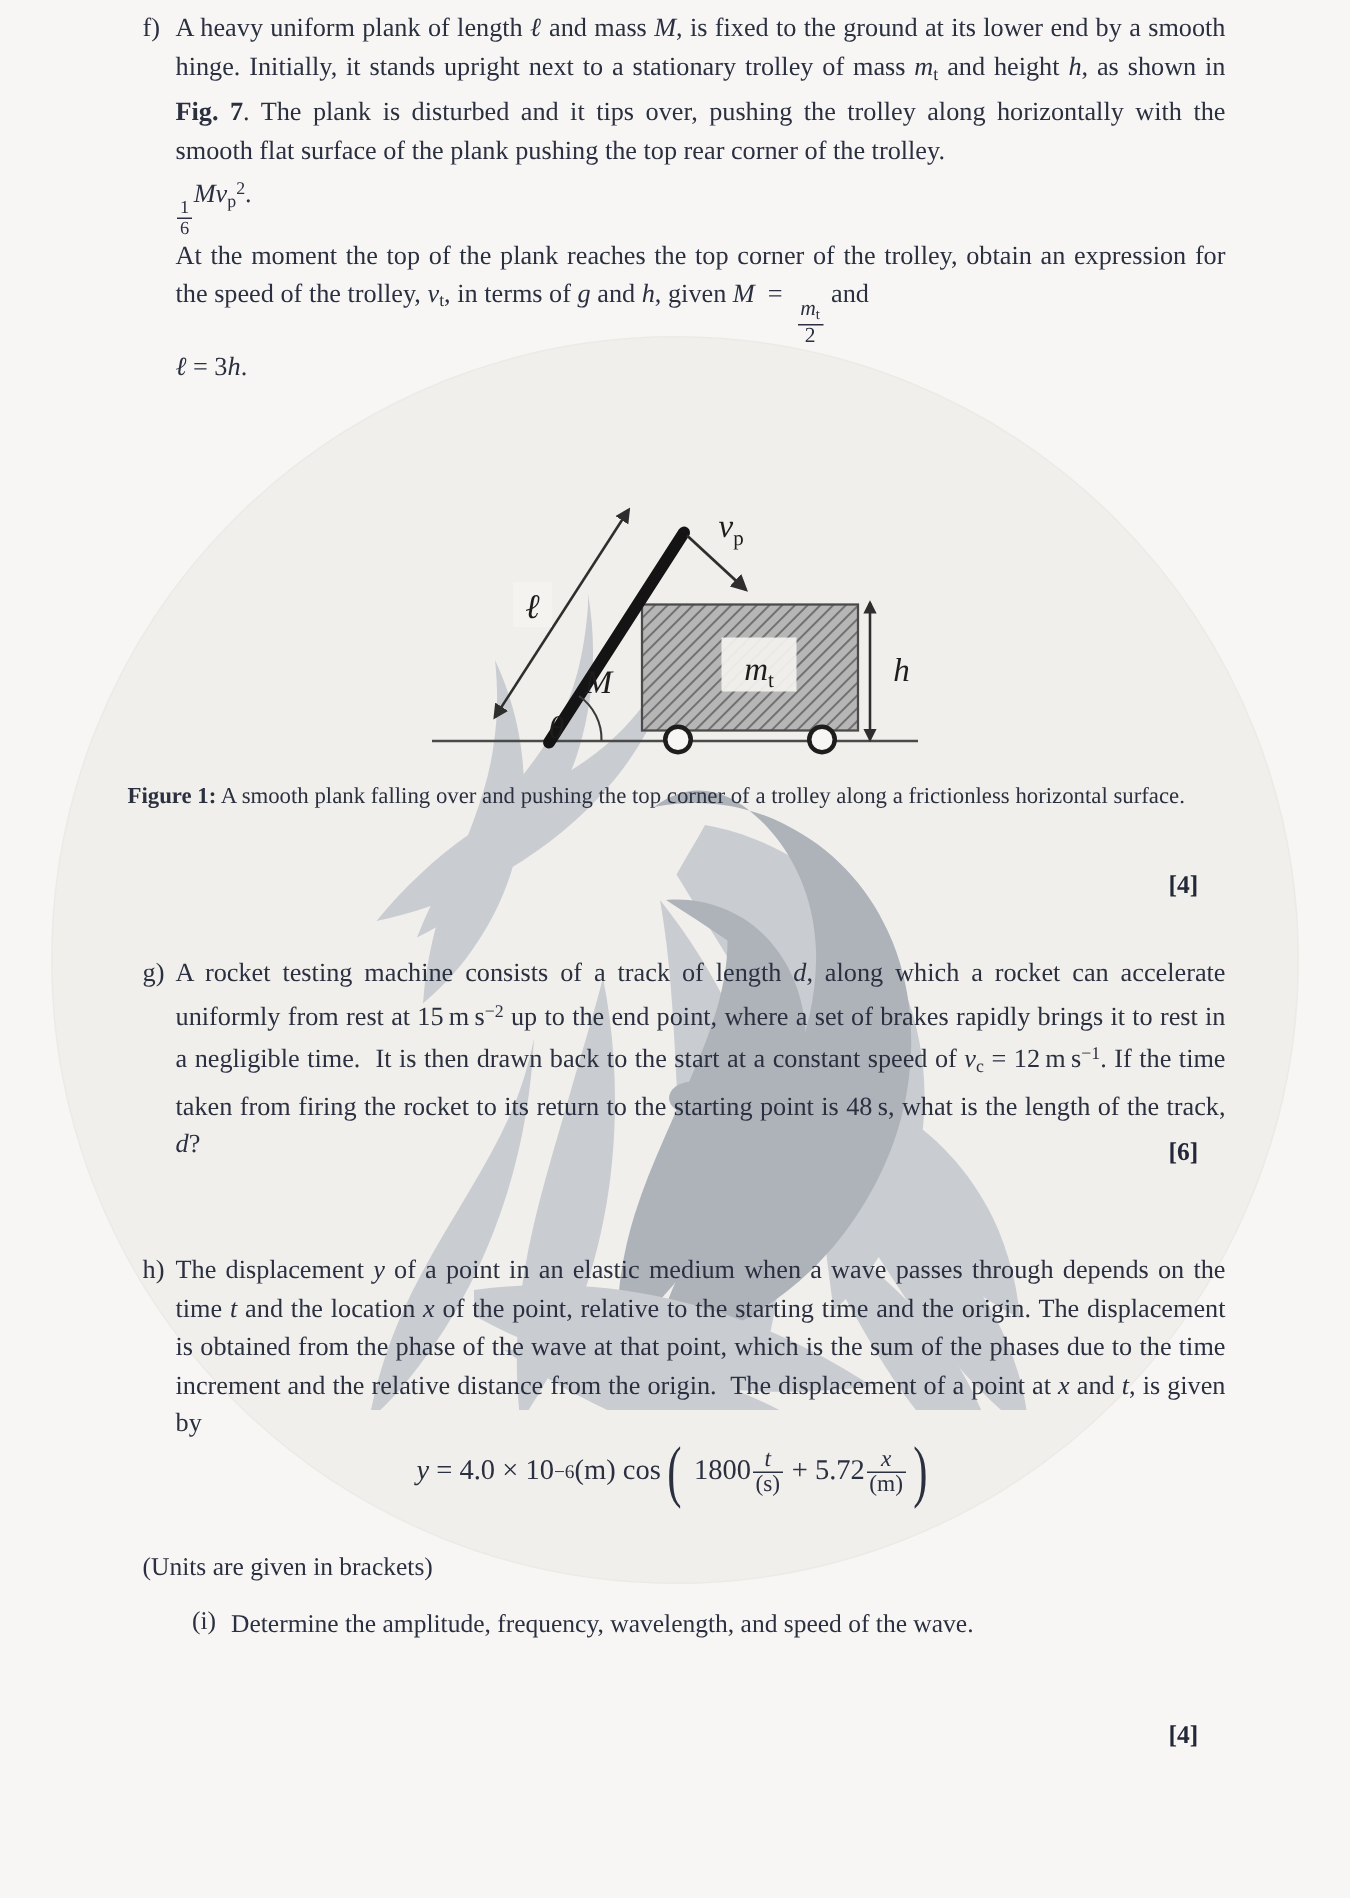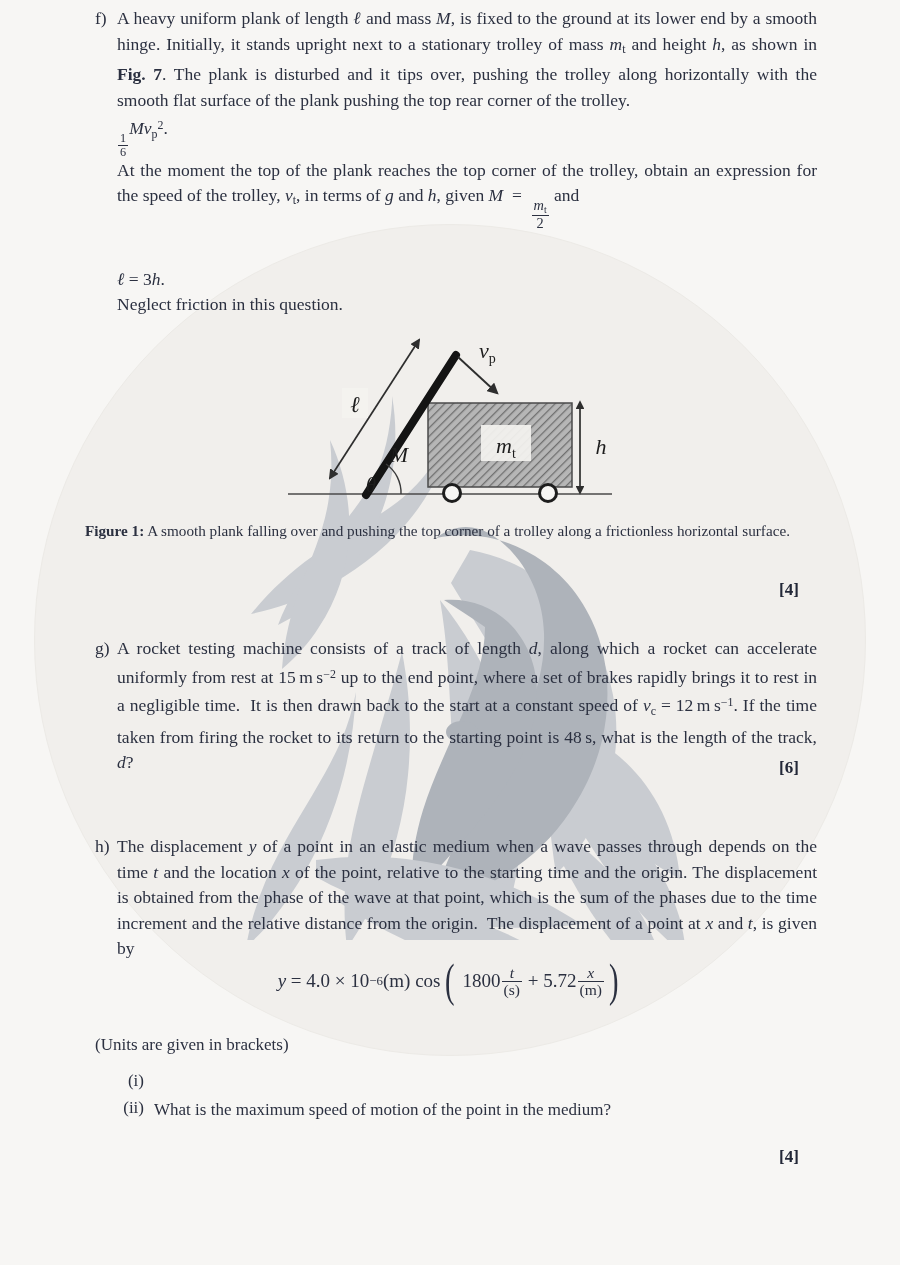--- a/index.html
+++ b/index.html
@@ -148,25 +148,22 @@
             </span><i>Mv</i><sub>p</sub><sup>2</sup>.
         </p>
         <p>
           At the moment the top of the plank reaches the top corner of the trolley, obtain an
           expression for the speed of the trolley, <i>v</i><sub>t</sub>, in terms of <i>g</i> and <i>h</i>, given <i>M</i>&nbsp; =&nbsp;
           <span class="frac big">
               <span class="num"><i>m</i><sub>t</sub></span>
               <span class="den">2</span>
             </span> and
         </p>
-        <p style="text-align:left;margin-top:36px;">
+        <p style="text-align:left;">
           <i>ℓ</i> = 3<i>h</i>.
-        </p>
-        <p style="text-align:left;">
-          Neglect friction in this question.
         </p>
       </div>
     </div>
 
     <div id="figure">
       <svg viewBox="0 0 900 185" width="900" height="185">
         <defs>
           <pattern id="hatch" width="6" height="6" patternTransform="rotate(45)" patternUnits="userSpaceOnUse">
             <rect width="6" height="6" fill="#b6b6b6"></rect>
             <line x1="0" y1="0" x2="0" y2="6" stroke="#6f6f6f" stroke-width="2.6"></line>
@@ -257,23 +254,20 @@
           </span>
         <span class="paren">)</span>
       </span>
     </div>
 
     <div style="position:absolute;left:95px;top:1033px;width:726px;font-size:17px;line-height:24px;">(Units are given in brackets)</div>
 
     <div class="sublist" style="position:absolute;left:110px;top:1071px;width:710px;">
       <div class="subitem">
         <div class="sl">(i)</div>
-      </div>
-      <div class="subitem">
-        <div class="sl">(ii)</div>
-        <div class="sb">What is the maximum speed of motion of the point in the medium?</div>
+        <div class="sb">Determine the amplitude, frequency, wavelength, and speed of the wave.</div>
       </div>
     </div>
 
     <div class="mark" style="left:779px;top:1147px;">[4]</div>
 
   </div>
 </div>
 
 </body></html>

